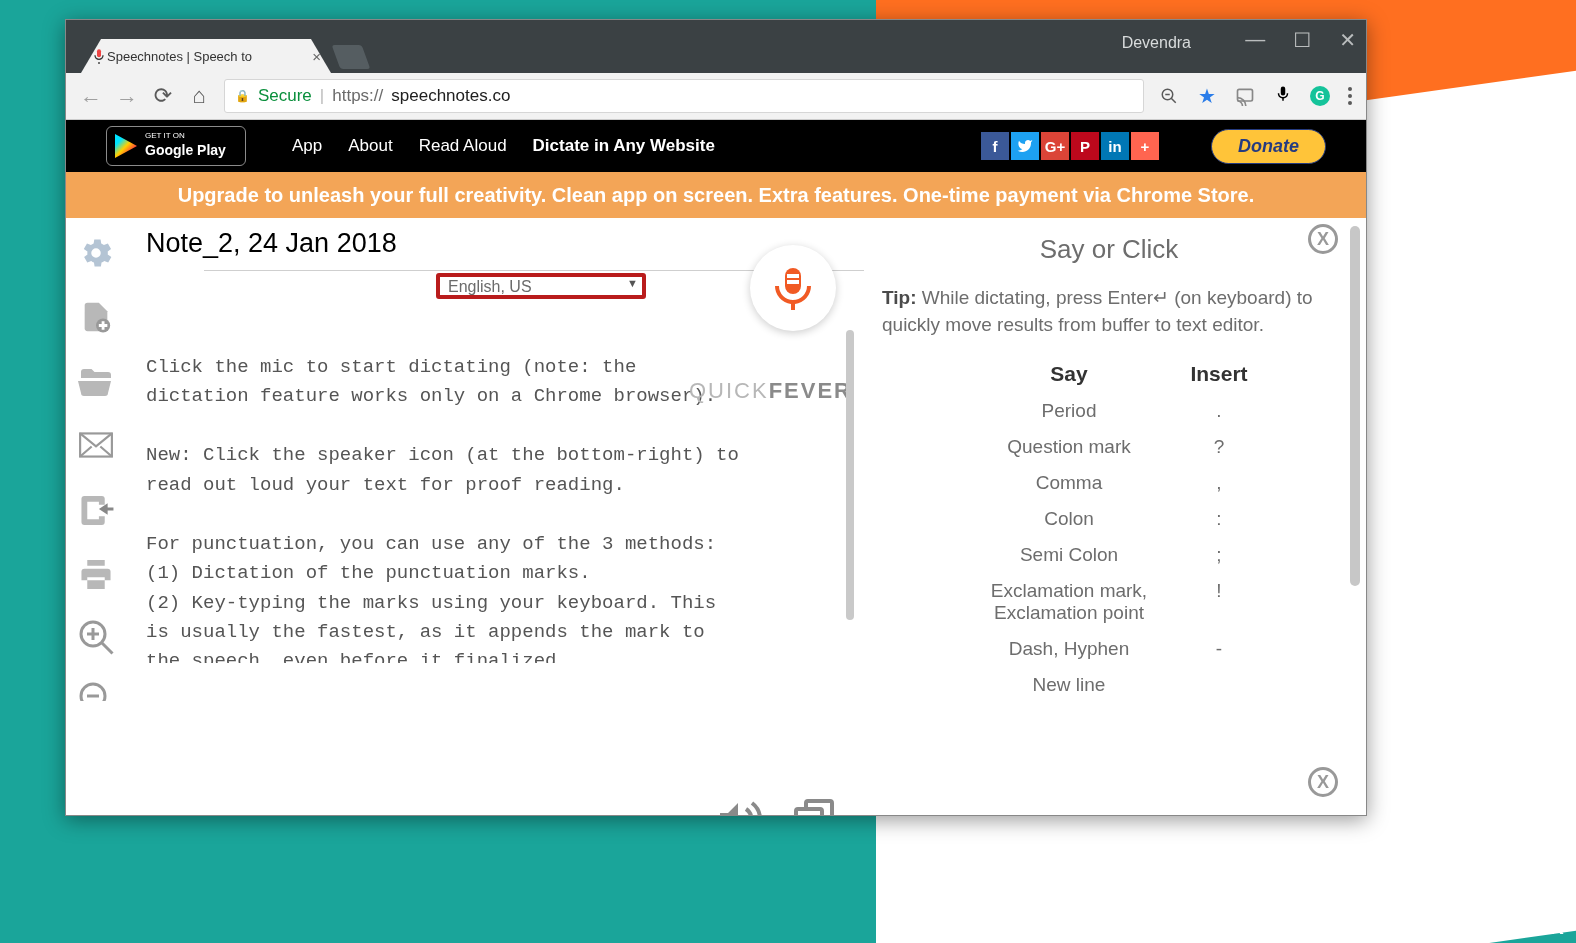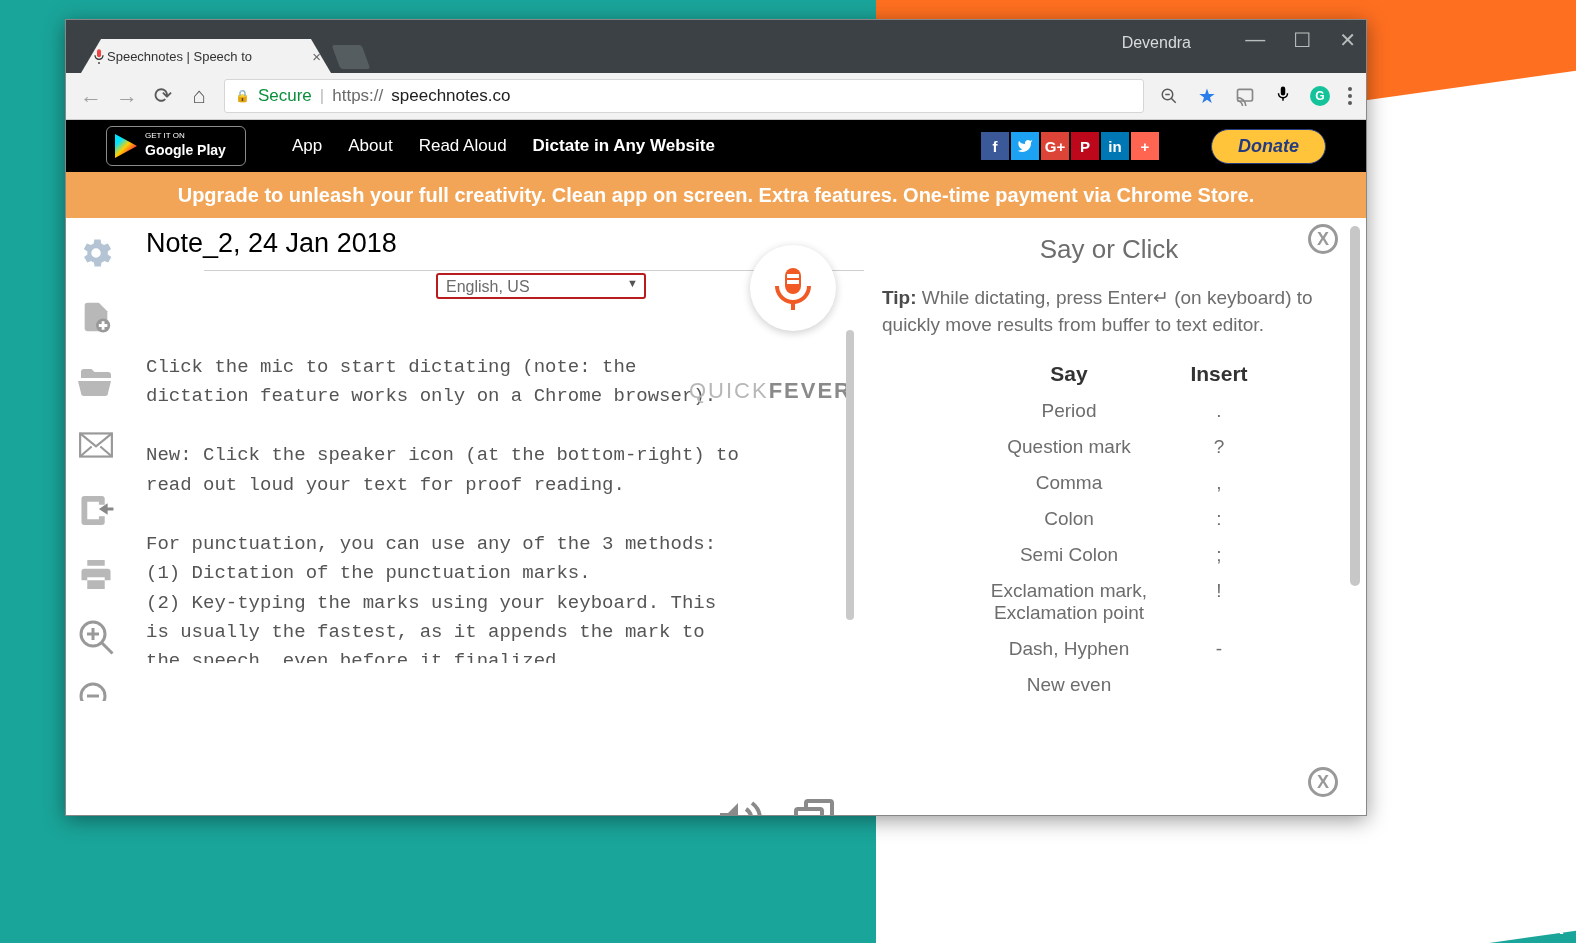--- a/index.html
+++ b/index.html
@@ -145,21 +145,21 @@
   width:500px;
   background:transparent;
 }
 .hr-line { position:absolute; left:78px; top:52px; width:660px; height:1px; background:#cfcfcf;}
 .lang-row {
   display:flex; align-items:center; gap:20px;
   margin-top:14px; position:relative;
 }
 .lang-select {
   width:210px; height:26px;
-  border:2px solid #b91c1c; border-radius:3px;
+  border:4px solid #b91c1c; border-radius:3px;
   font-size:16px; color:#6b6b6b;
   padding:0 24px 0 8px;
   background:#fff;
   appearance:none; position:relative;
   margin-left:290px;
 }
 .lang-wrap{position:relative;}
 .lang-wrap::after{content:"▼";position:absolute;right:8px;top:4px;color:#555;font-size:11px;pointer-events:none;}
 .mic-btn {
   position:absolute; left:604px; top:-28px;
@@ -446,21 +446,21 @@
               </div>
               <div class="cmd-row">
                 <div class="col-say">Exclamation mark, Exclamation point</div>
                 <div class="col-ins">!</div>
               </div>
               <div class="cmd-row">
                 <div class="col-say">Dash, Hyphen</div>
                 <div class="col-ins">-</div>
               </div>
               <div class="cmd-row">
-                <div class="col-say">New even</div>
+                <div class="col-say">New line</div>
                 <div class="col-ins"></div>
               </div>
             </div>
         </div>
         <div class="help-scroll"></div>
         <div class="close-circle close-help">X</div>
       </div>
 
     </div>
 

